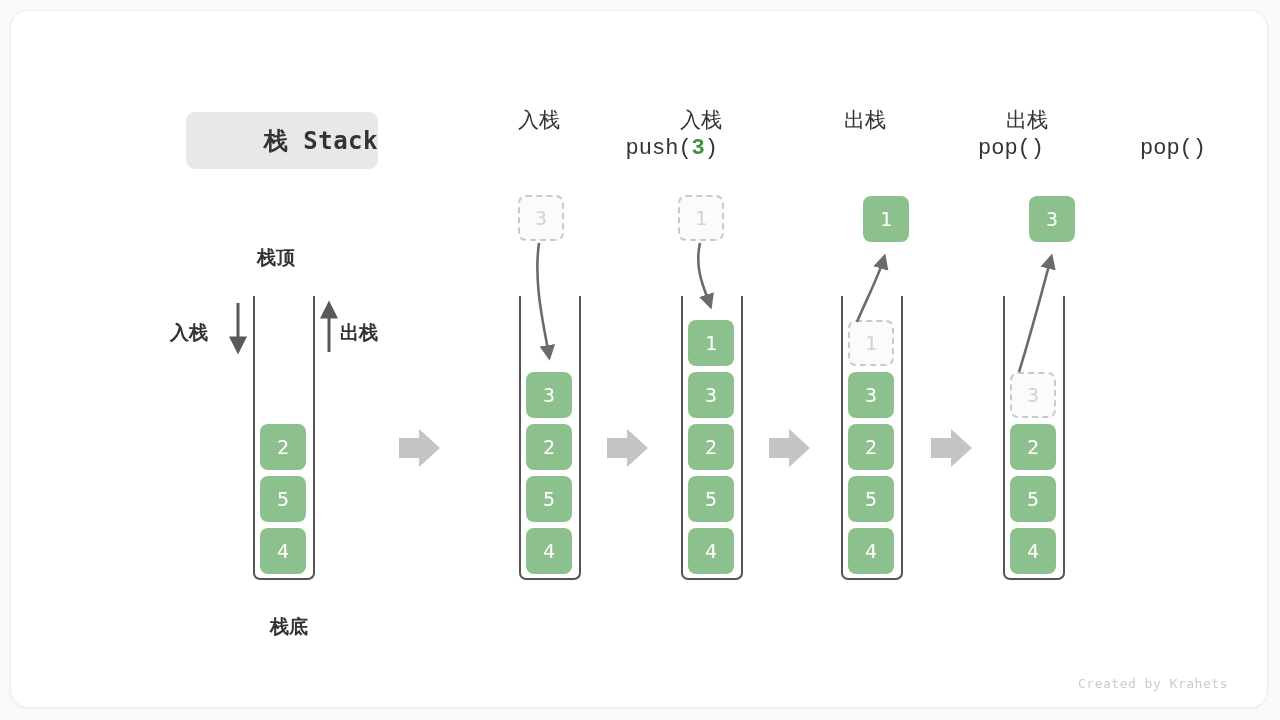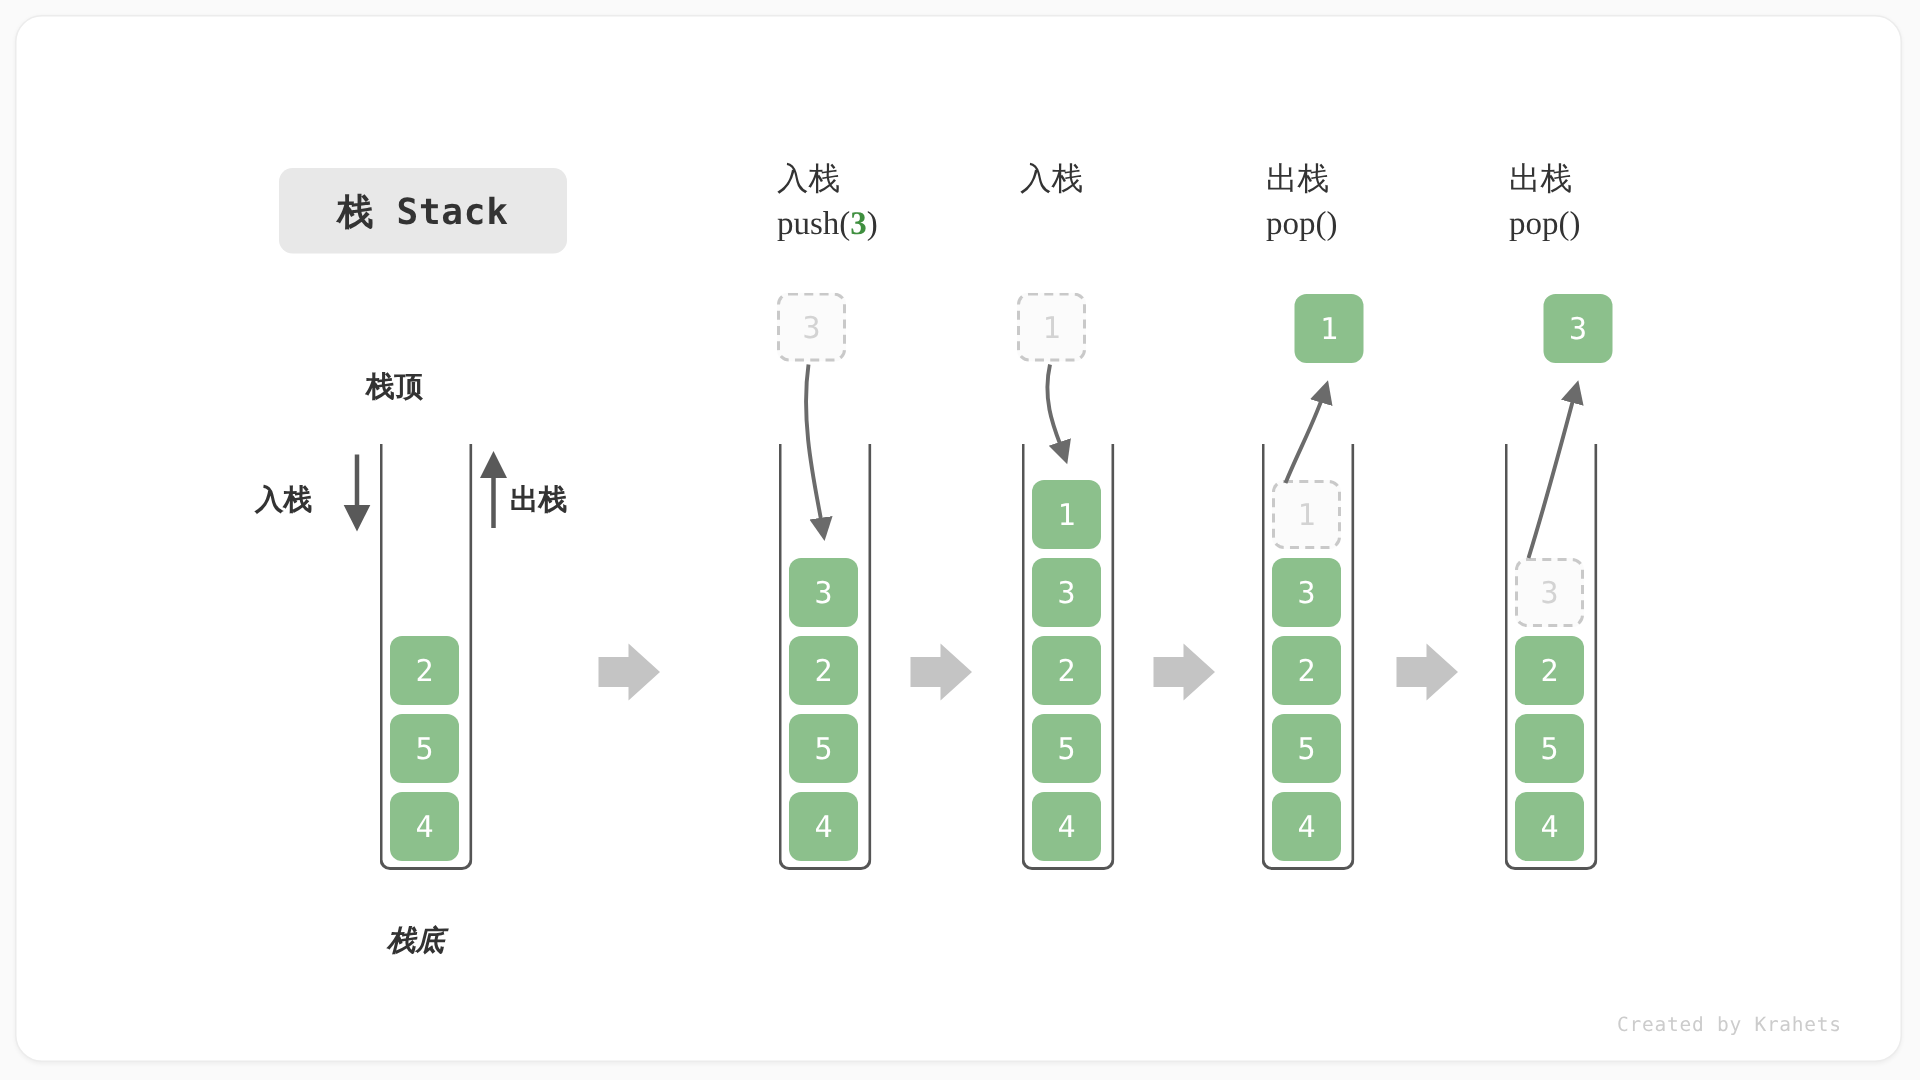--- a/index.html
+++ b/index.html
@@ -36,21 +36,21 @@
   .badge {
     position: absolute;
     left: 186px;
     top: 112px;
     width: 192px;
     height: 57px;
     background: #e8e8e8;
     border-radius: 9px;
     display: flex;
     align-items: center;
-    justify-content: center;
+    justify-content: flex-end;
   }
   .badge-text {
     font-family: "DejaVu Sans Mono", "Liberation Mono", monospace;
     font-size: 24px;
     font-weight: 700;
     color: #333333;
     letter-spacing: 0.5px;
   }
 
   
@@ -81,25 +81,26 @@
     white-space: nowrap;
   }
   .col-head .cn {
     font-family: "Liberation Sans", "DejaVu Sans", sans-serif;
     font-size: 21px;
     color: #333333;
     line-height: 26px;
     display: block;
   }
   .col-head .code {
-    font-family: Liberation Serif, serif;
+    font-family: Liberation Mono, monospace;
     font-size: 22px;
     color: #333333;
     line-height: 32px;
     display: block;
+    text-align: right;
   }
   .col-head .code .arg {
     color: #3f8f3f;
     font-weight: 700;
   }
 
   
   .stack-box {
     position: absolute;
     box-sizing: border-box;
@@ -146,22 +147,22 @@
 </head>
 <body>
 
 <div id="canvas">
   <div class="card"></div>
 
   <div class="badge">
     <span class="badge-text">栈 Stack</span>
   </div>
 
-  <div class="cn-label" style="left:244px; top:245px;">栈顶</div>
-  <div class="cn-label" style="left:258px; top:614px;font-style:italic;">栈底</div>
+  <div class="cn-label" style="left:257px; top:245px;">栈顶</div>
+  <div class="cn-label" style="left:270px; top:614px;">栈底</div>
   <div class="cn-label" style="left:170px; top:320px;">入栈</div>
   <div class="cn-label" style="left:340px; top:320px;">出栈</div>
 
   <div class="stack-box" style="left:253px; top:296px; width:62px; height:284px;"></div>
   <div class="cell" style="left:260px; top:424px;">2</div>
   <div class="cell" style="left:260px; top:476px;">5</div>
   <div class="cell" style="left:260px; top:528px;">4</div>
 
   <div class="col-head" style="left:518px; top:107px;">
     <span class="cn">入栈</span>

